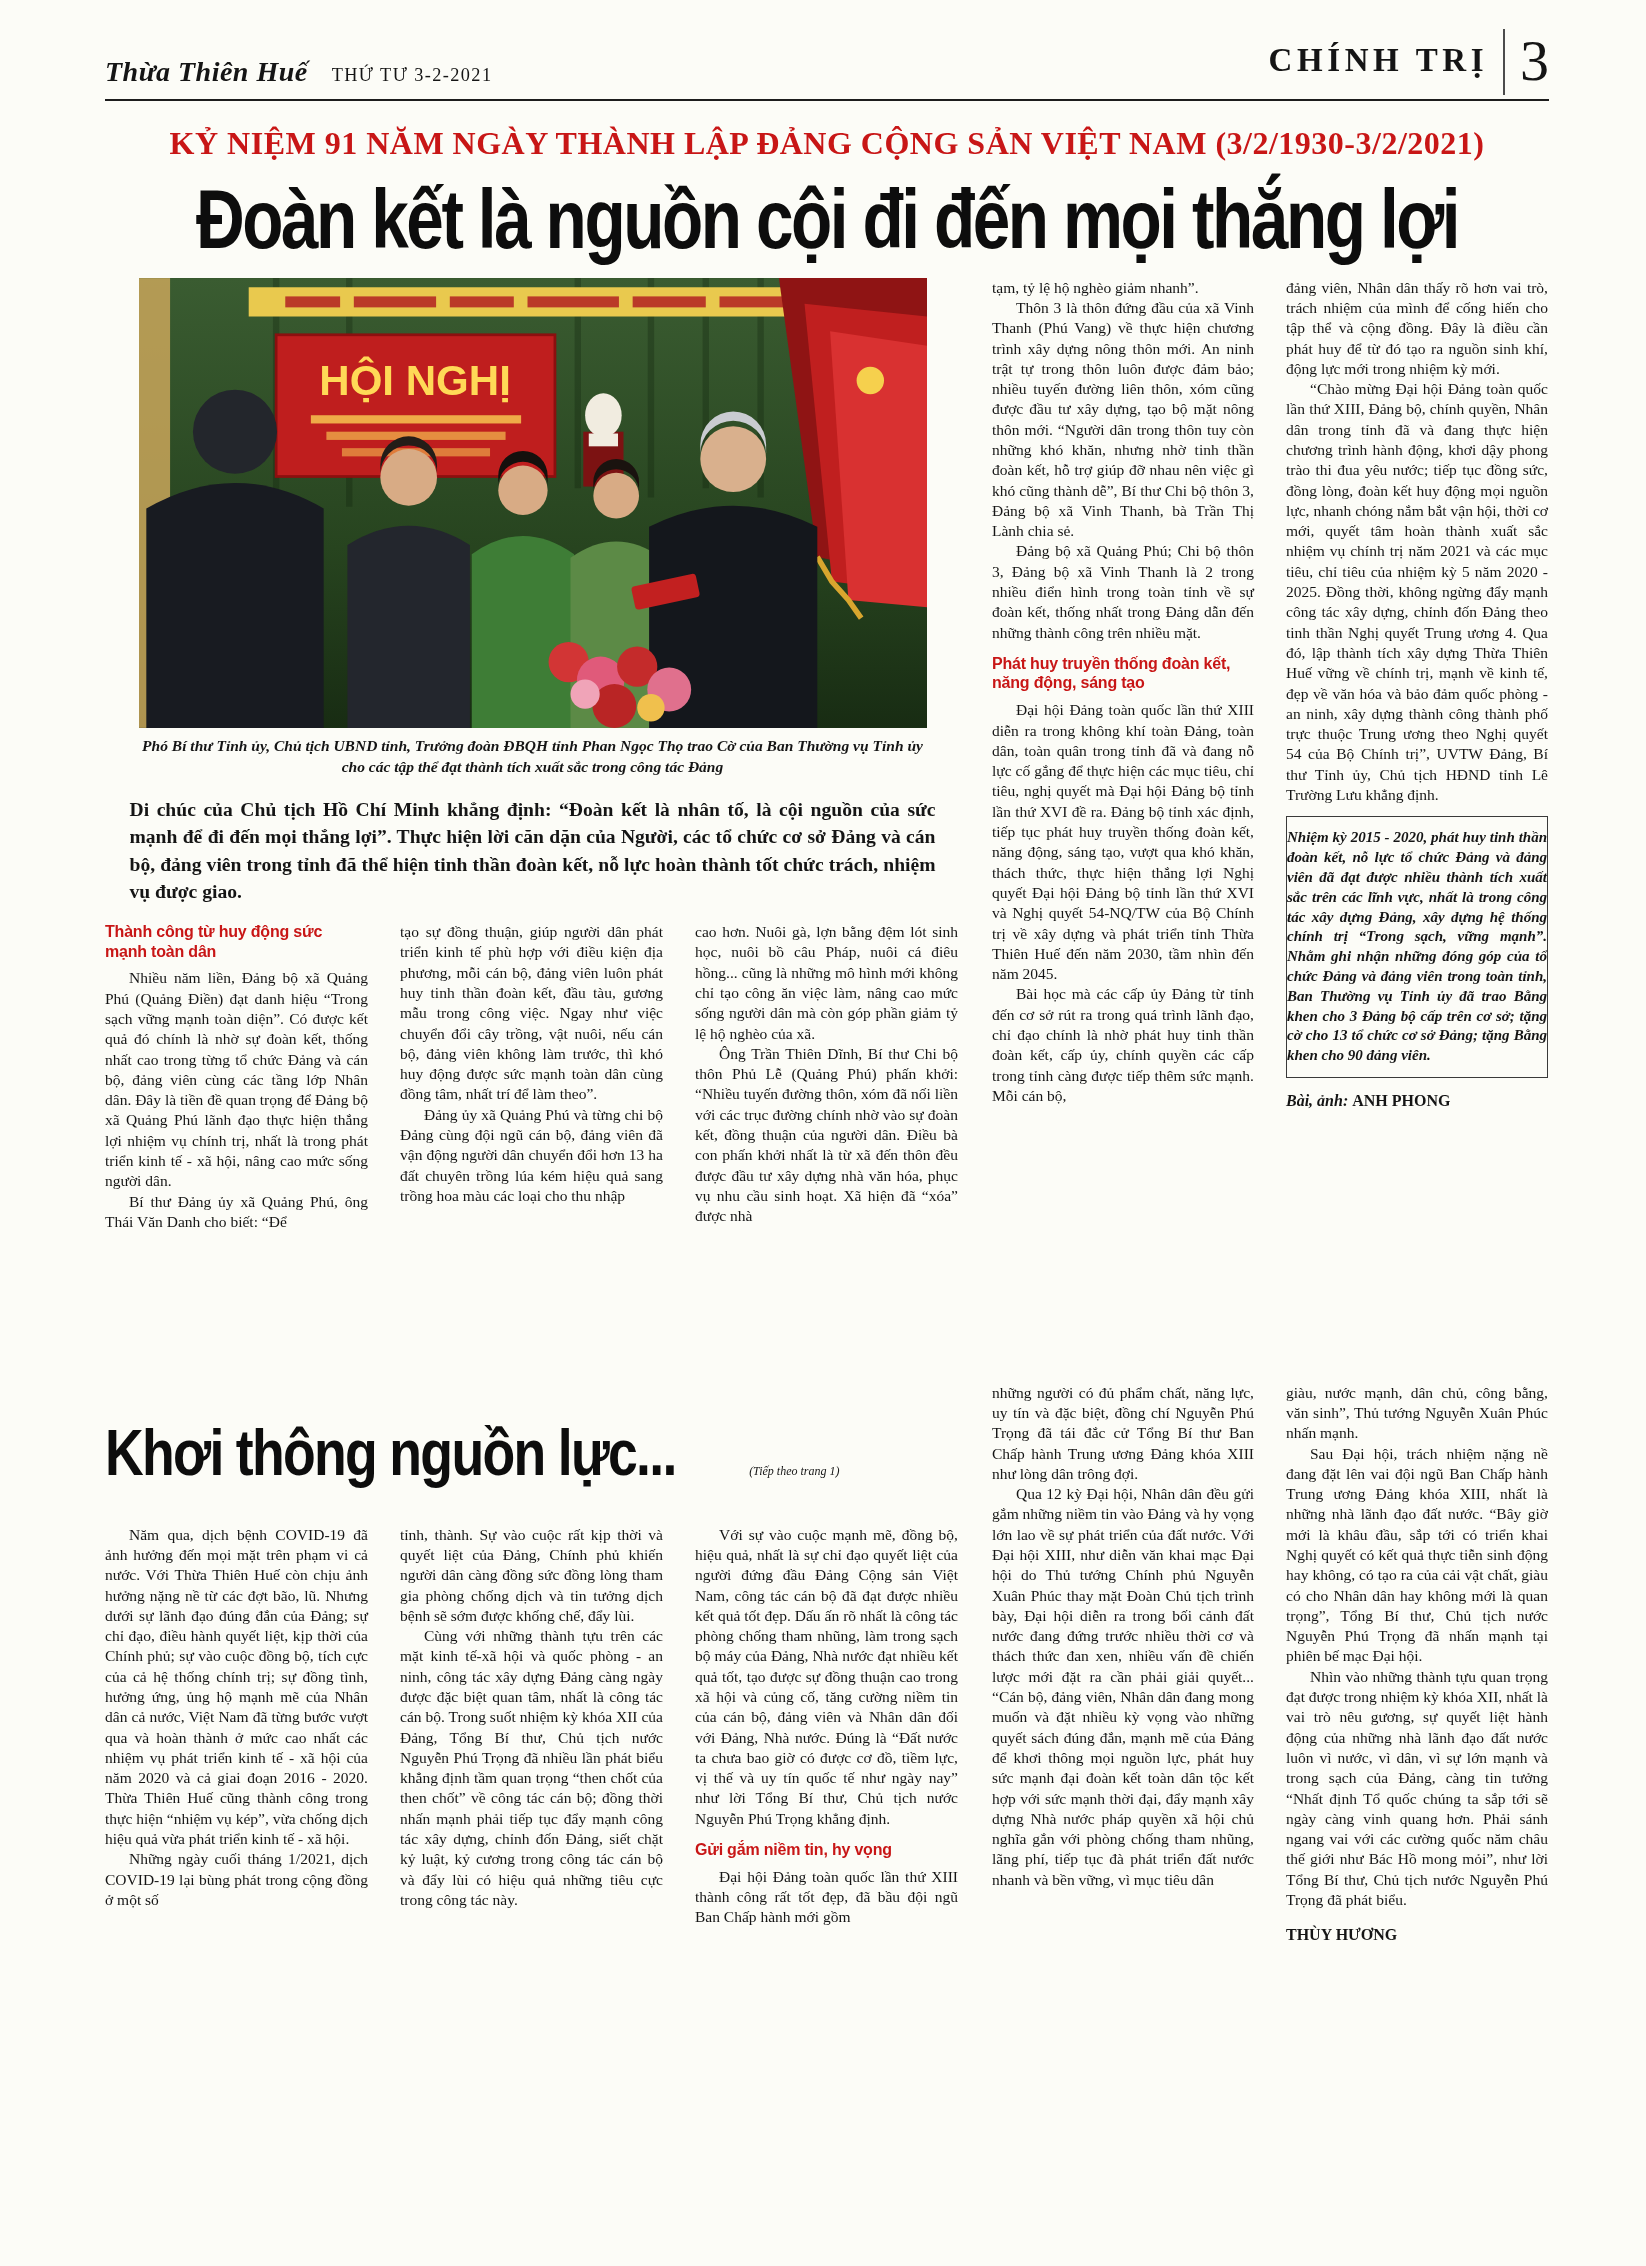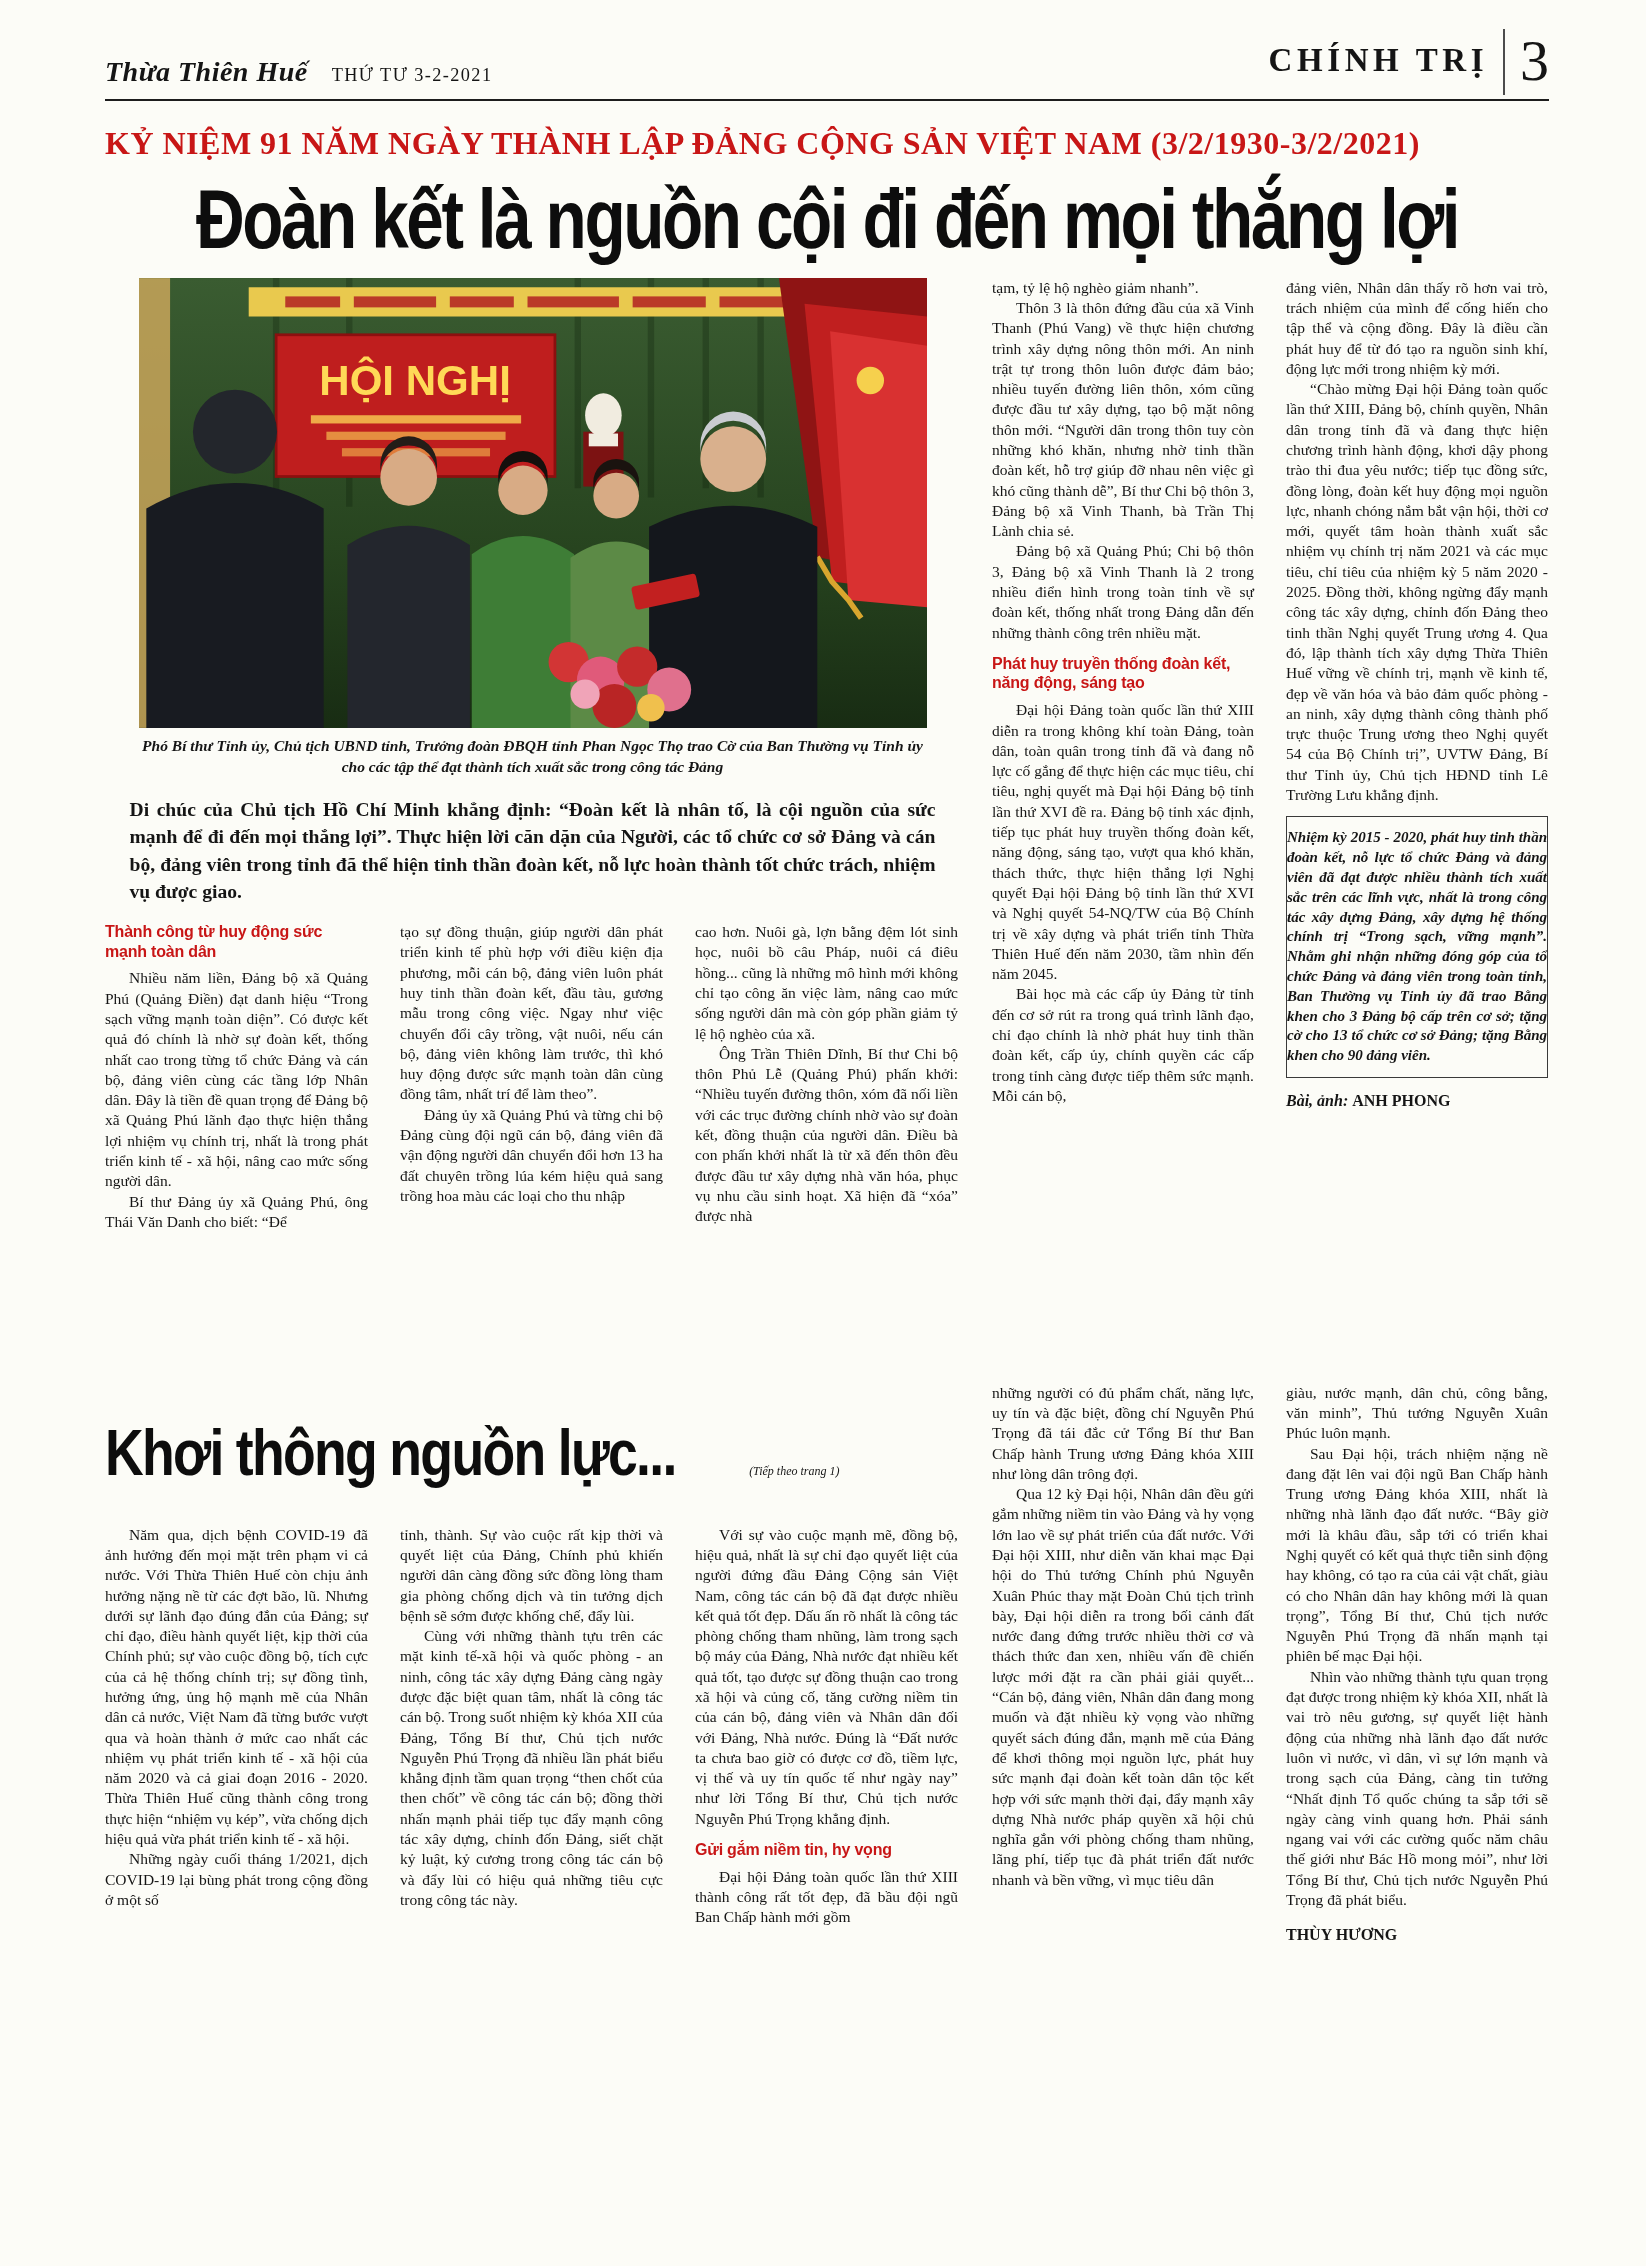--- a/index.html
+++ b/index.html
@@ -17,21 +17,21 @@
   .masthead { font-size:28px; font-weight:bold; font-style:italic; letter-spacing:0.5px; }
   .issue-date { font-size:18.3px; letter-spacing:1.4px; }
   .topbar-right { display:flex; align-items:center; gap:14.6px;justify-content:space-between; }
   .section-name { font-size:33px; letter-spacing:4.6px; font-weight:600; padding-bottom:3.7px; }
   .divider-v { width:2.7px; height:66px; background:#4c4c4c; }
   .page-number { font-size:58px; line-height:1; padding-bottom:1.8px; }
   .header-rule { border-top:2.7px solid #1d1d1d; margin-top:3.7px; }
 
   
   .kicker {
-    margin-top:24px; text-align:left; color:#c81616; font-weight:bold;
+    margin-top:24px; text-align:center; color:#c81616; font-weight:bold;
     font-size:32px; letter-spacing:0.5px;
   }
   .headline {
     margin-top:12.8px; margin-bottom:24px; text-align:center; white-space:nowrap;
     font-family:"Liberation Sans", sans-serif; font-weight:bold; color:#0d0d0d;
     font-size:75px; letter-spacing:-2.7px; line-height:1.05;
     transform:scale(0.9,1.12); transform-origin:center top;
   }
 
   
@@ -271,21 +271,21 @@
 
     <div class="col body-text">
       <div class="plist cont-first">
           <p>những người có đủ phẩm chất, năng lực, uy tín và đặc biệt, đồng chí Nguyễn Phú Trọng đã tái đắc cử Tổng Bí thư Ban Chấp hành Trung ương Đảng khóa XIII như lòng dân trông đợi.</p>
           <p>Qua 12 kỳ Đại hội, Nhân dân đều gửi gắm những niềm tin vào Đảng và hy vọng lớn lao về sự phát triển của đất nước. Với Đại hội XIII, như diễn văn khai mạc Đại hội do Thủ tướng Chính phủ Nguyễn Xuân Phúc thay mặt Đoàn Chủ tịch trình bày, Đại hội diễn ra trong bối cảnh đất nước đang đứng trước nhiều thời cơ và thách thức đan xen, nhiều vấn đề chiến lược mới đặt ra cần phải giải quyết... “Cán bộ, đảng viên, Nhân dân đang mong muốn và đặt nhiều kỳ vọng vào những quyết sách đúng đắn, mạnh mẽ của Đảng để khơi thông mọi nguồn lực, phát huy sức mạnh đại đoàn kết toàn dân tộc kết hợp với sức mạnh thời đại, đẩy mạnh xây dựng Nhà nước pháp quyền xã hội chủ nghĩa gắn với phòng chống tham nhũng, lãng phí, tiếp tục đà phát triển đất nước nhanh và bền vững, vì mục tiêu dân</p>
         </div>
     </div>
 
     <div class="col body-text">
       <div class="plist cont-first">
-          <p>giàu, nước mạnh, dân chủ, công bằng, văn minh”, Thủ tướng Nguyễn Xuân Phúc luôn mạnh.</p>
+          <p>giàu, nước mạnh, dân chủ, công bằng, văn sinh”, Thủ tướng Nguyễn Xuân Phúc nhấn mạnh.</p>
           <p>Sau Đại hội, trách nhiệm nặng nề đang đặt lên vai đội ngũ Ban Chấp hành Trung ương Đảng khóa XIII, nhất là những nhà lãnh đạo đất nước. “Bây giờ mới là khâu đầu, sắp tới có triển khai Nghị quyết có kết quả thực tiễn sinh động hay không, có tạo ra của cải vật chất, giàu có cho Nhân dân hay không mới là quan trọng”, Tổng Bí thư, Chủ tịch nước Nguyễn Phú Trọng đã nhấn mạnh tại phiên bế mạc Đại hội.</p>
           <p>Nhìn vào những thành tựu quan trọng đạt được trong nhiệm kỳ khóa XII, nhất là vai trò nêu gương, sự quyết liệt hành động của những nhà lãnh đạo đất nước luôn vì nước, vì dân, vì sự lớn mạnh và trong sạch của Đảng, càng tin tưởng “Nhất định Tổ quốc chúng ta sắp tới sẽ ngày càng vinh quang hơn. Phải sánh ngang vai với các cường quốc năm châu thế giới như Bác Hồ mong mỏi”, như lời Tổng Bí thư, Chủ tịch nước Nguyễn Phú Trọng đã phát biểu.</p>
         </div>
       <div class="byline byline2">THÙY HƯƠNG</div>
     </div>
   </section>
 
 </div>
 
 

